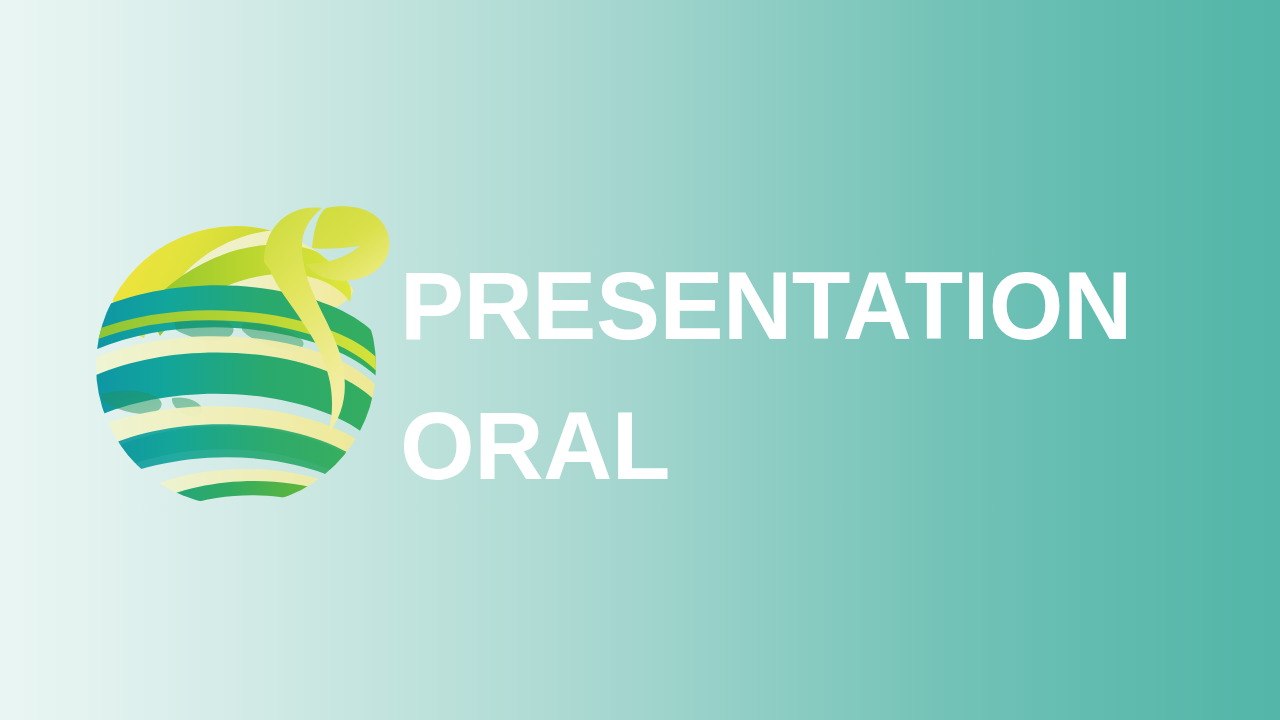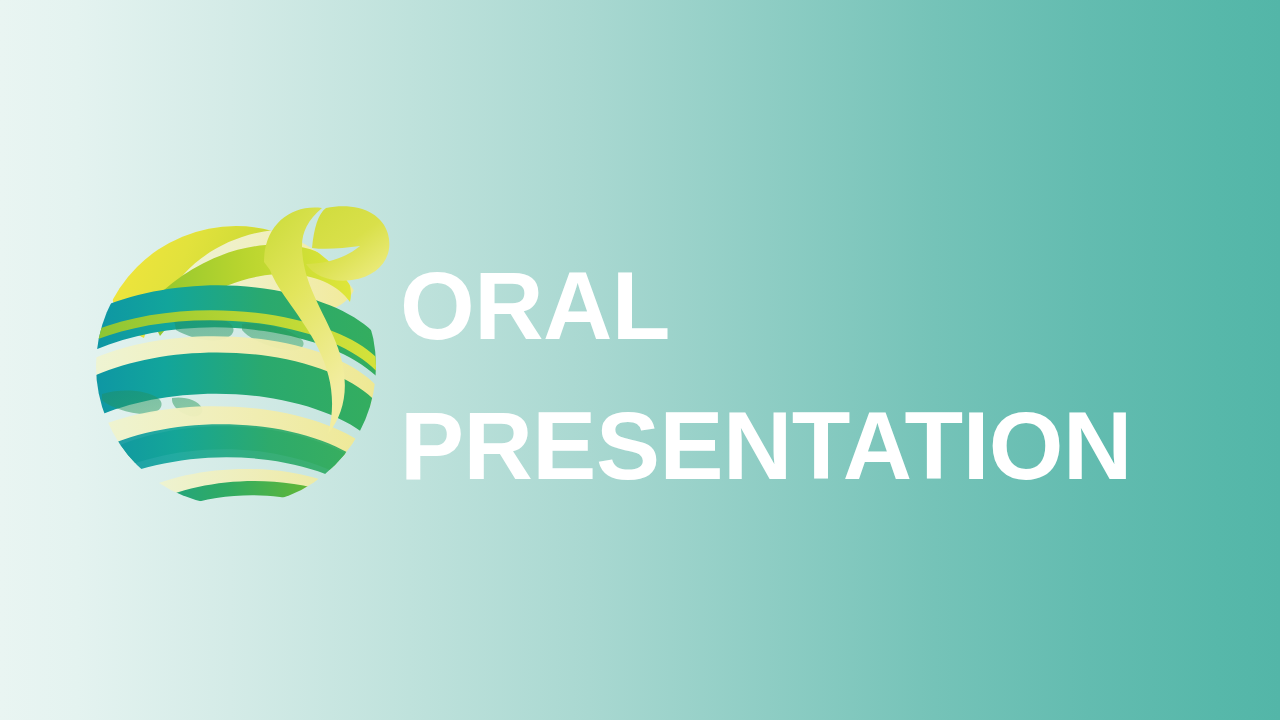--- a/index.html
+++ b/index.html
@@ -174,17 +174,17 @@
 
       <path d="M 176 64 C 176 26 204 6 234 10 C 220 22 214 34 214 48 C 214 86 238 116 250 150
                C 262 184 258 214 240 236 C 248 206 244 178 230 150 C 214 118 190 94 182 72 Z" fill="url(#gStem)"></path>
 
       <path d="M 238 10 C 268 4 294 14 300 36 C 306 58 292 78 264 82 C 244 85 226 78 218 66
                C 238 66 258 60 272 48 C 256 50 238 52 224 50 C 226 30 230 16 238 10 Z" fill="url(#gLeaf)"></path>
     </svg>
   </div>
 
   <div id="title-block">
+    <div class="title-line">PRESENTATION</div>
     <div class="title-line">ORAL</div>
-    <div class="title-line">PRESENTATION</div>
   </div>
 
 </div>
 
 </body></html>

